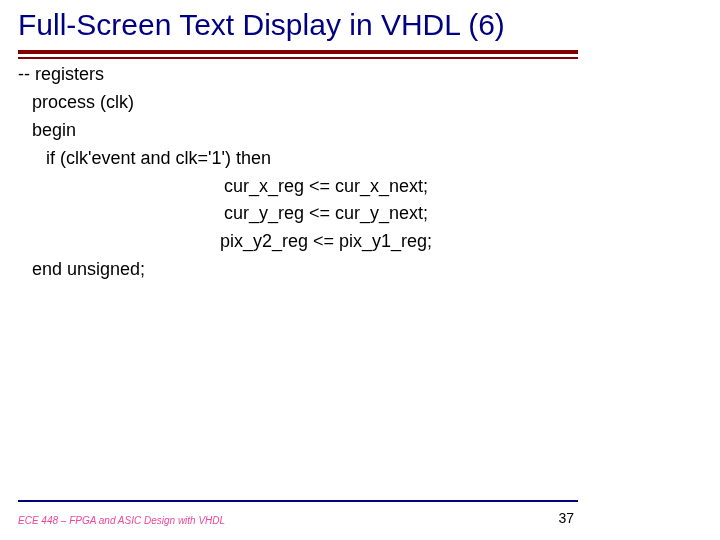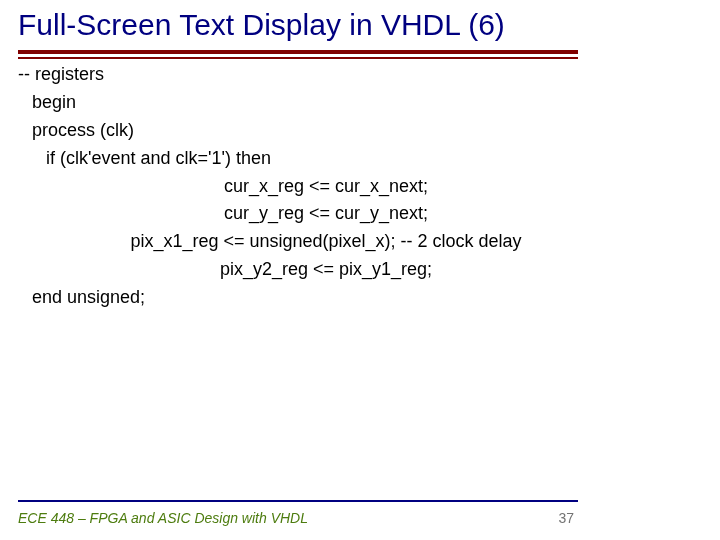--- a/index.html
+++ b/index.html
@@ -35,52 +35,51 @@
     left: 18px;
     right: 18px;
     bottom: 38px;
     height: 2px;
     background: #000080;
   }
   .footer-left {
     position: absolute;
     left: 18px;
     bottom: 14px;
-    font-size: 14px;
+    font-size: 10px;
     font-style: italic;
-    color: #4d7c0f;
+    color: #ec4899;
   }
   .footer-right {
     position: absolute;
     right: 22px;
     bottom: 14px;
     font-size: 14px;
-    color: #737373;
+    color: #000000;
     margin-top: 32px;
   }
 </style>
 </head>
 <body>
 
 <div class="slide">
   <div class="title">Full-Screen Text Display in VHDL (6)</div>
   <div class="rule-wrap">
     <div class="rule-top"></div>
     <div class="rule-gap"></div>
     <div class="rule-bot"></div>
   </div>
 
   <div class="body">
     <div>-- registers</div>
+    <div class="ind1">process (clk)</div>
     <div class="ind1">begin</div>
-    <div class="ind1">process (clk)</div>
     <div class="ind2">if (clk'event and clk='1') then</div>
     <div class="ind3">cur_x_reg &lt;= cur_x_next;</div>
     <div class="ind3">cur_y_reg &lt;= cur_y_next;</div>
-    <div class="ind3">pix_x1_reg &lt;= unsigned(pixel_x); -- 2 clock delay</div>
     <div class="ind3">pix_y2_reg &lt;= pix_y1_reg;</div>
     <div class="ind1">end unsigned;</div>
   </div>
 
   <div class="footer-line"></div>
   <div class="footer-left">ECE 448 – FPGA and ASIC Design with VHDL</div>
   <div class="footer-right">37</div>
 </div>
 
 </body></html>

